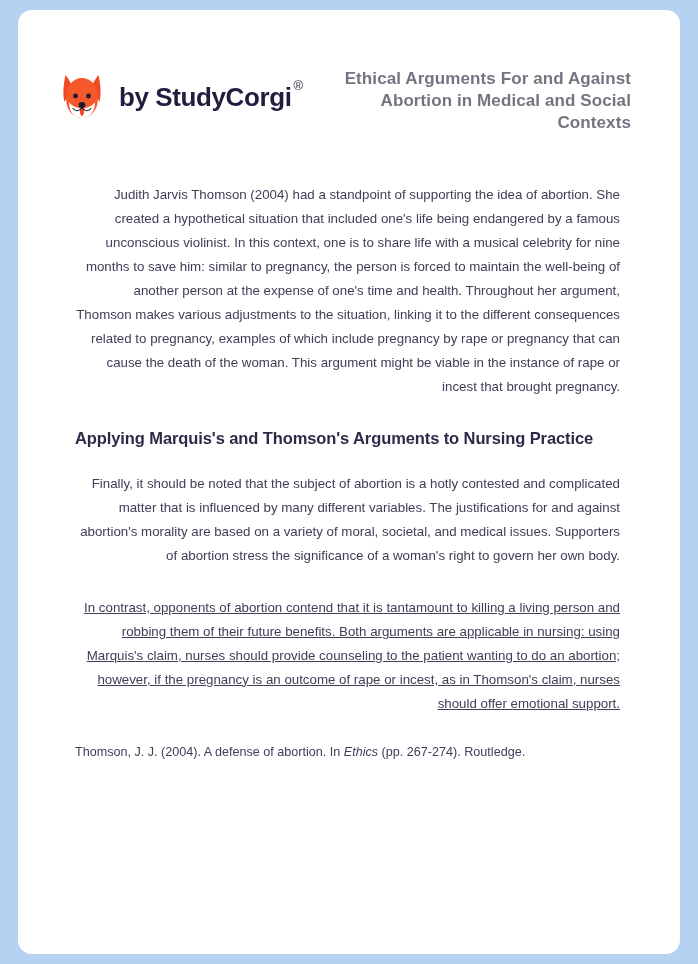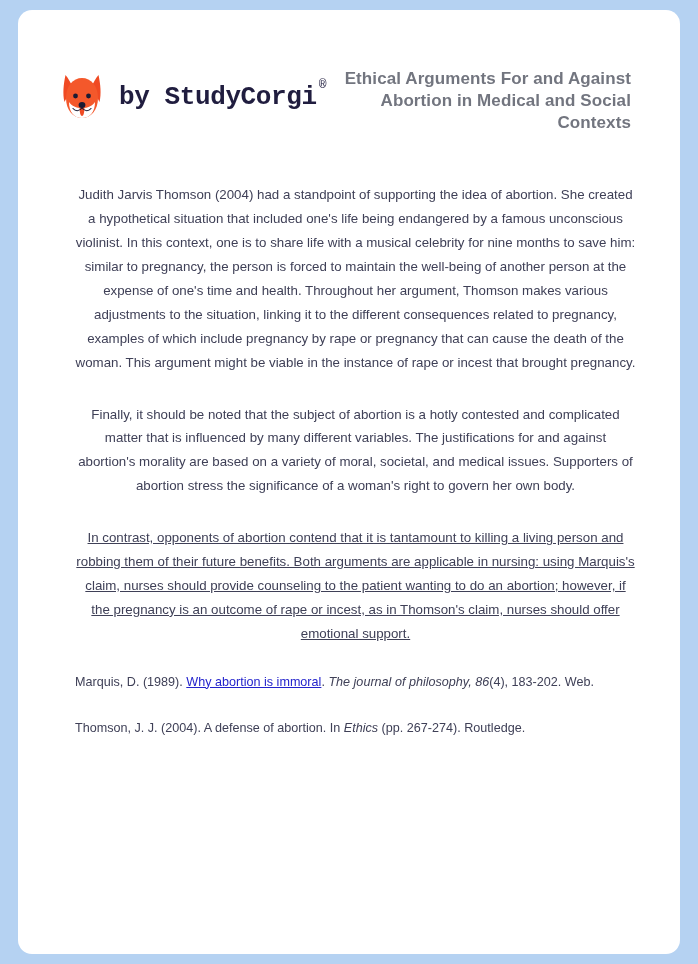--- a/index.html
+++ b/index.html
@@ -49,21 +49,21 @@
     display: block;
   }
 
   .brand-wordmark {
     font-size: 26px;
     font-weight: bold;
     color: #201d3f;
     letter-spacing: -0.4px;
     white-space: nowrap;
     position: relative;
-    font-family: Liberation Mono, monospace;
+    font-family: Liberation Sans, sans-serif;
   }
 
   .brand-reg {
     font-size: 13px;
     font-weight: normal;
     vertical-align: super;
     position: relative;
     top: -6px;
     left: 2px;
     color: #201d3f;
@@ -96,22 +96,22 @@
   
   .doc-body {
     padding: 0 44px 0 57px;
     margin-top: 42px;
   }
 
   .para {
     font-size: 13.3px;
     line-height: 23.9px;
     color: #3f4057;
-    margin: 0 0 28px 0;
-    text-align: center;
+    margin: 0 16px 28px 0;
+    text-align: right;
   }
 
   .para.tight {
     margin-bottom: 25px;
     text-decoration: underline;
   }
 
   h2.section-heading {
     font-size: 16.5px;
     font-weight: bold;
@@ -183,25 +183,25 @@
     <div class="header-meta">
       <p class="header-title">Ethical Arguments For and Against Abortion in Medical and Social Contexts</p>
     </div>
 
   </div>
 
   <div class="doc-body">
 
     <p class="para">Judith Jarvis Thomson (2004) had a standpoint of supporting the idea of abortion. She created a hypothetical situation that included one's life being endangered by a famous unconscious violinist. In this context, one is to share life with a musical celebrity for nine months to save him: similar to pregnancy, the person is forced to maintain the well-being of another person at the expense of one's time and health. Throughout her argument, Thomson makes various adjustments to the situation, linking it to the different consequences related to pregnancy, examples of which include pregnancy by rape or pregnancy that can cause the death of the woman. This argument might be viable in the instance of rape or incest that brought pregnancy.</p>
 
+    <h2 class="section-heading">Applying Marquis's and Thomson's Arguments to Nursing Practice</h2>
 
     <p class="para">Finally, it should be noted that the subject of abortion is a hotly contested and complicated matter that is influenced by many different variables. The justifications for and against abortion's morality are based on a variety of moral, societal, and medical issues. Supporters of abortion stress the significance of a woman's right to govern her own body.</p>
 
     <p class="para tight">In contrast, opponents of abortion contend that it is tantamount to killing a living person and robbing them of their future benefits. Both arguments are applicable in nursing: using Marquis's claim, nurses should provide counseling to the patient wanting to do an abortion; however, if the pregnancy is an outcome of rape or incest, as in Thomson's claim, nurses should offer emotional support.</p>
 
 
-    <p class="ref"><span>Marquis, D. (1989). </span><a class="ref-link" href="#">Why abortion is immoral</a><span>. </span><span class="ital">The journal of philosophy, </span><span class="ital">86</span><span>(4), 183-202. Web.</span></p>
 
     <p class="ref"><span>Thomson, J. J. (2004). A defense of abortion. In </span><span class="ital">Ethics</span><span> (pp. 267-274). Routledge.</span></p>
 
   </div>
 
 </div>
 
 </body></html>

